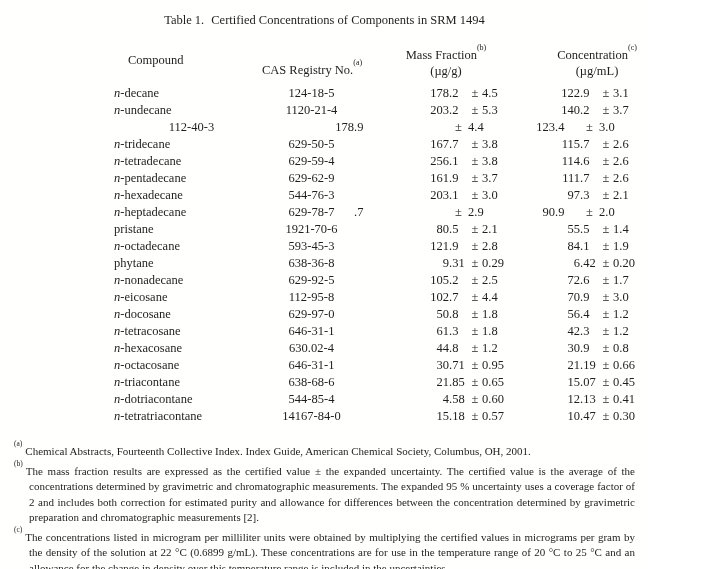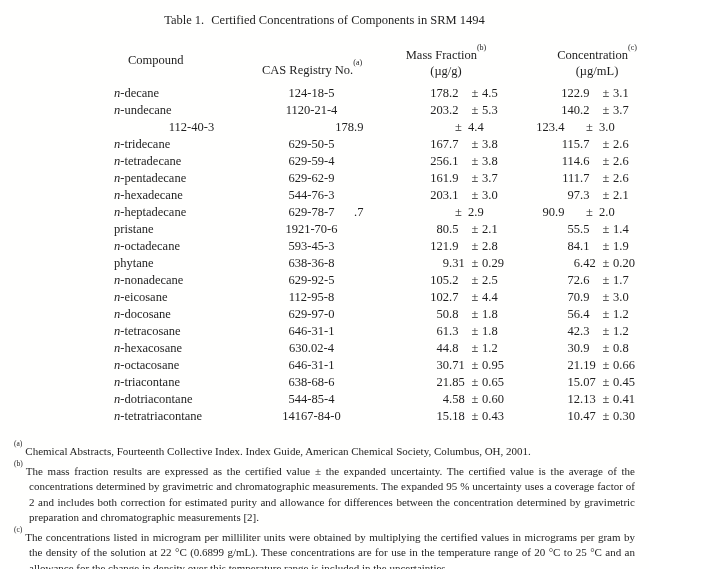--- a/index.html
+++ b/index.html
@@ -313,21 +313,21 @@
         <div class="c-frac">.13</div>
         <div class="c-pm">±</div>
         <div class="c-unc">0.41</div>
       </div>
       <div class="row">
         <div class="c-compound"><i>n</i><span>-tetratriacontane</span></div>
         <div class="c-cas">14167-84-0</div>
         <div class="c-int">15</div>
         <div class="c-frac">.18</div>
         <div class="c-pm">±</div>
-        <div class="c-unc">0.43</div>
+        <div class="c-unc">0.57</div>
         <div class="c-int">10</div>
         <div class="c-frac">.47</div>
         <div class="c-pm">±</div>
         <div class="c-unc">0.30</div>
       </div>
     </div>
 
   <div class="footnotes" id="footnotes">
       <div class="footnote"><sup>(a)</sup><span>Chemical Abstracts, Fourteenth Collective Index.  Index Guide, American Chemical Society, Columbus, OH, 2001.</span></div>
       <div class="footnote"><sup>(b)</sup><span>The mass fraction results are expressed as the certified value ± the expanded uncertainty.  The certified value is the average of the concentrations determined by gravimetric and chromatographic measurements.  The expanded 95 % uncertainty uses a coverage factor of 2 and includes both correction for estimated purity and allowance for differences between the concentration determined by gravimetric preparation and chromatographic measurements [2].</span></div>

